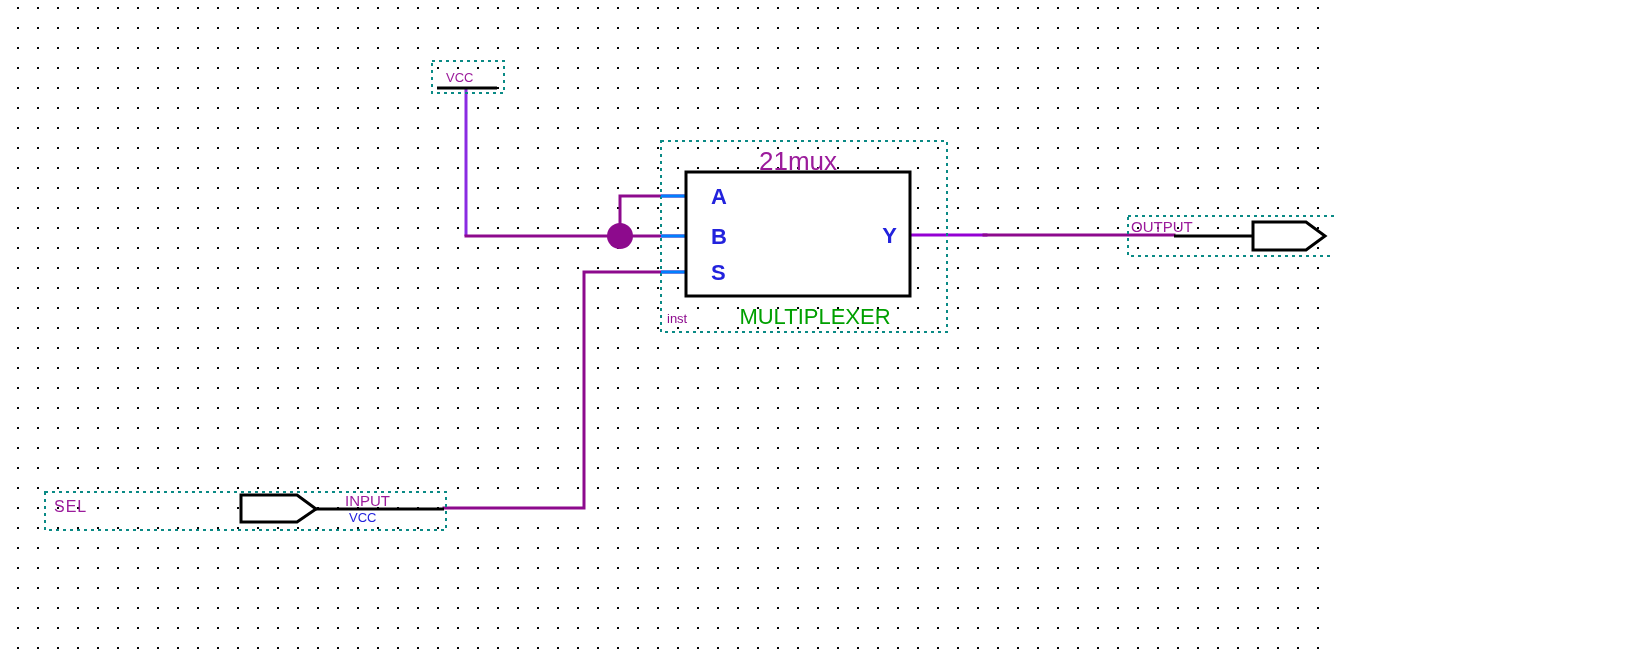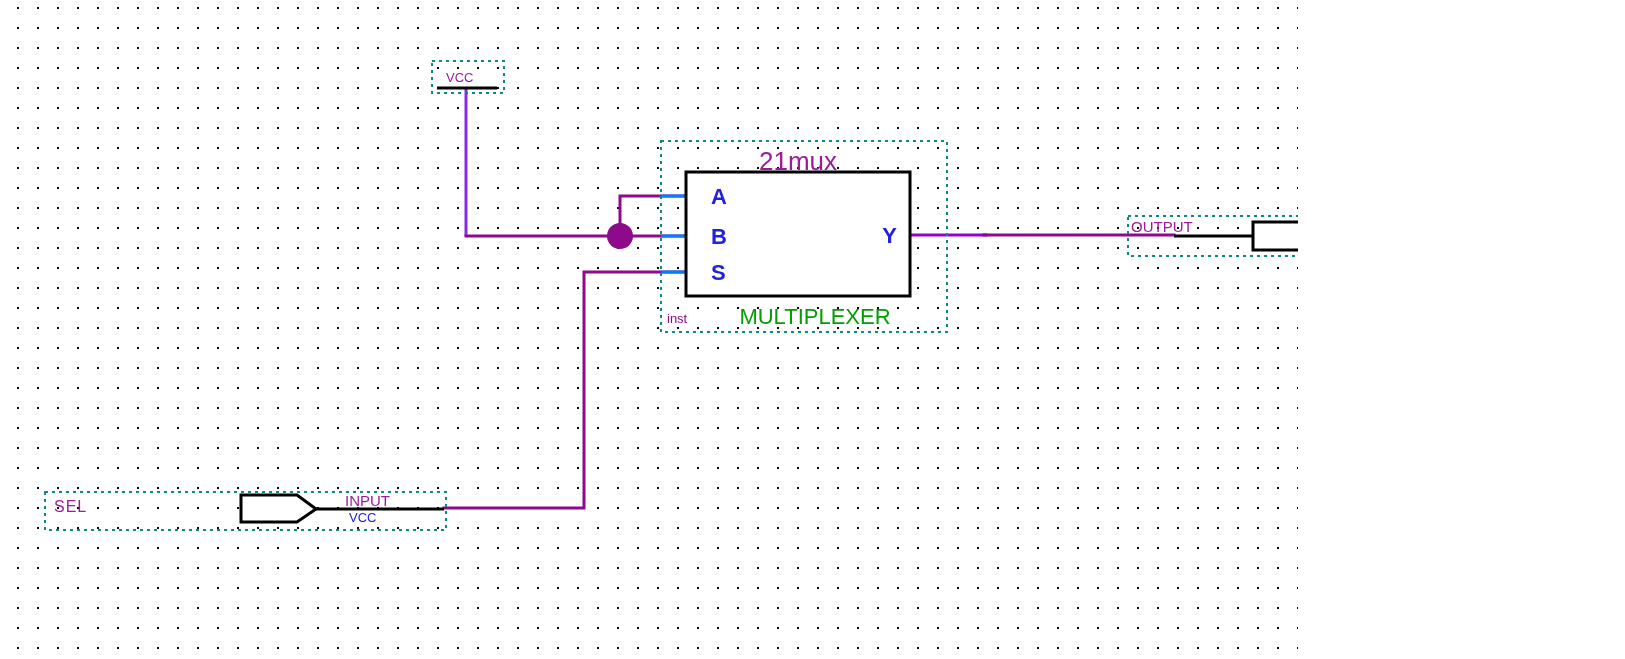--- a/index.html
+++ b/index.html
@@ -14,20 +14,21 @@
   #canvas-root {
     position: relative;
     width: 1298px;
     height: 659px;
     overflow: hidden;
     background-color: #ffffff;
     background-image:
       radial-gradient(circle at 1px 1px, #000000 1px, transparent 0);
     background-size: 20px 20px;
     background-position: 17px 7px;
+    padding-left: 36px;
   }
   #schematic-svg {
     position: absolute;
     left: 0;
     top: 0;
     width: 1625px;
     height: 659px;
     display: block;
   }
   text {

